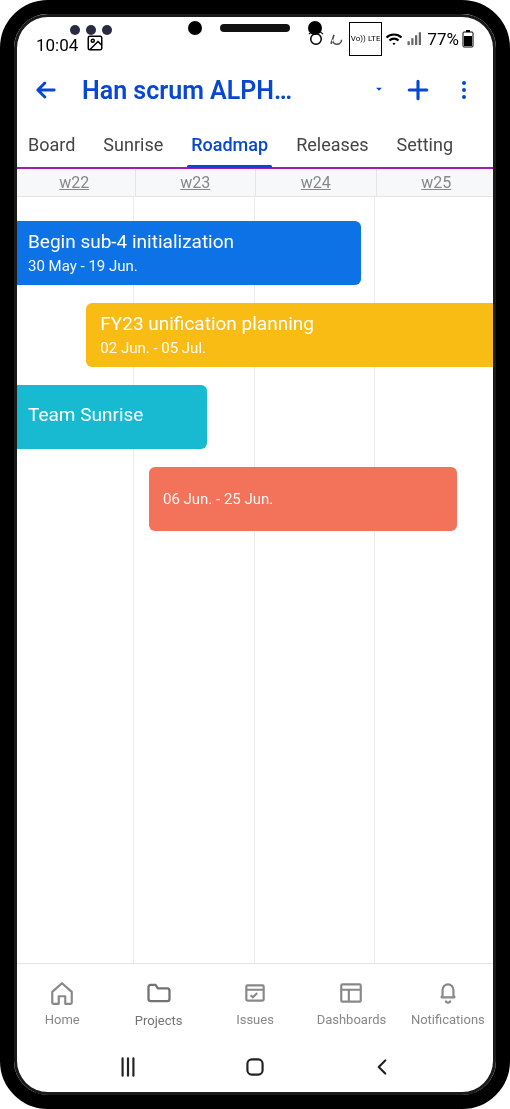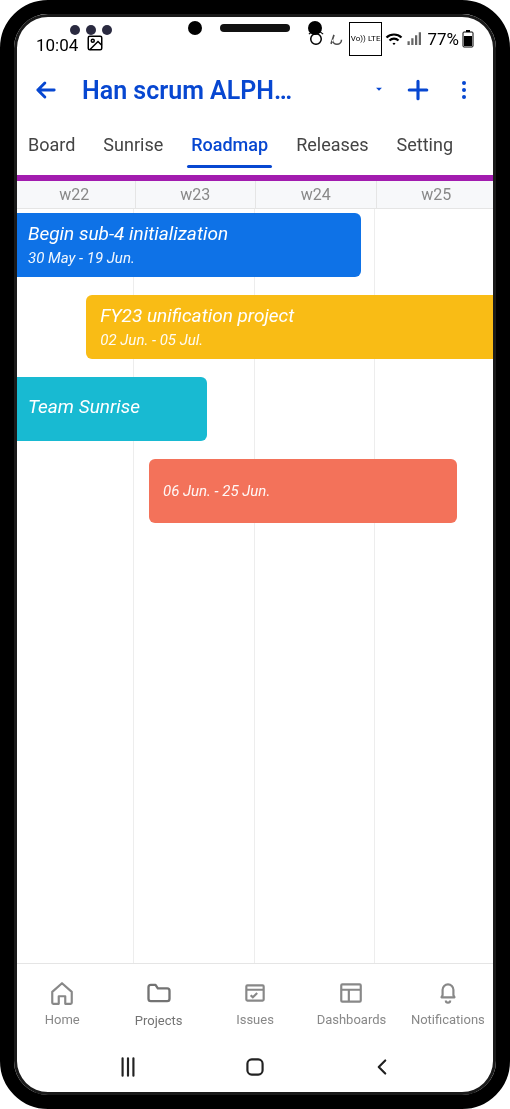--- a/index.html
+++ b/index.html
@@ -68,22 +68,22 @@
     white-space:nowrap; overflow:hidden; text-overflow:ellipsis;
     padding-left: 10px;
   }
   .title-drop { color:#0747d1; padding:0 6px; }
   .add-btn, .more-btn {
     width:40px; height:40px;
     display:flex; align-items:center; justify-content:center;
     color:#0747d1;
   }
   .tabs {
-    display:flex; gap:0; padding: 8px 0 8px 0;
-    border-bottom: 6px solid #a21caf;
+    display:flex; gap:0; padding: 8px 0 0 0;
+    border-bottom: 2px solid #a21caf;
   }
   .tab {
     padding: 8px 14px 12px;
     font-size:18px; color:#444;
     position:relative;
     white-space: nowrap;
   }
   .tab.active { color:#0747d1; font-weight:500;}
   .tab.active::after{
     content:''; position:absolute; left:10px; right:10px; bottom:-1px;
@@ -91,37 +91,38 @@
   }
   .timeline-header {
     display:flex; height:28px;
     background:#f7f8fa; color:#888; font-size:16px;
     border-bottom:1px solid #e5e5e5;
   }
   .week-col {
     flex:1 0 25%; text-align:center;
     border-left:1px solid #e5e5e5;
     line-height:27px;
+    text-decoration:underline;
   }
   .week-col:first-child{ border-left:none;}
   .gantt {
     position:relative; flex:1;
     background: repeating-linear-gradient(to right,
       transparent 0, transparent calc(25% - 1px),
       #ededed calc(25% - 1px), #ededed 25%);
     overflow:hidden;
   }
   .bar-row {
     position:relative; height:82px; border-bottom:0;
   }
   .bar {
-    position:absolute; top:4px; height:64px;
+    position:absolute; top:24px; height:64px;
     border-radius:6px;
     color:#fff; padding:2px 14px;
-    display:flex; flex-direction:column; justify-content:center;font-style:italic;
+    display:flex; flex-direction:column; justify-content:center;
   }
   .bar-title { font-size:19px; font-weight:400; line-height:1.2; margin-bottom:3px; white-space:nowrap; overflow:hidden;}
   .bar-dates { font-size:15px; opacity:0.95;}
   .bottom-nav {
     height:80px; border-top:1px solid #e5e5e5;
     display:flex; align-items:center;
     background:#fff;
   }
   .nav-item {
     flex:1; display:flex; flex-direction:column; align-items:center; gap:3px;
@@ -239,21 +240,21 @@
 
   <div class="gantt" id="gantt">
       <div class="bar-row">
         <div class="bar" style="background: rgb(14, 114, 231); left: 0%; right: 28%; border-top-left-radius: 0px; border-bottom-left-radius: 0px;">
           <div class="bar-title">Begin sub-4 initialization</div>
           <div class="bar-dates">30 May - 19 Jun.</div>
         </div>
       </div>
       <div class="bar-row">
         <div class="bar" style="background: rgb(249, 188, 21); left: 15%; right: 0%; border-top-right-radius: 0px; border-bottom-right-radius: 0px;">
-          <div class="bar-title">FY23 unification project</div>
+          <div class="bar-title">FY23 unification planning</div>
           <div class="bar-dates">02 Jun. - 05 Jul.</div>
         </div>
       </div>
       <div class="bar-row">
         <div class="bar" style="background: rgb(24, 186, 210); left: 0%; right: 60%; border-top-left-radius: 0px; border-bottom-left-radius: 0px;">
           <div class="bar-title">Team Sunrise</div>
         </div>
       </div>
       <div class="bar-row">
         <div class="bar" style="background: rgb(243, 114, 90); left: 28%; right: 8%;">

